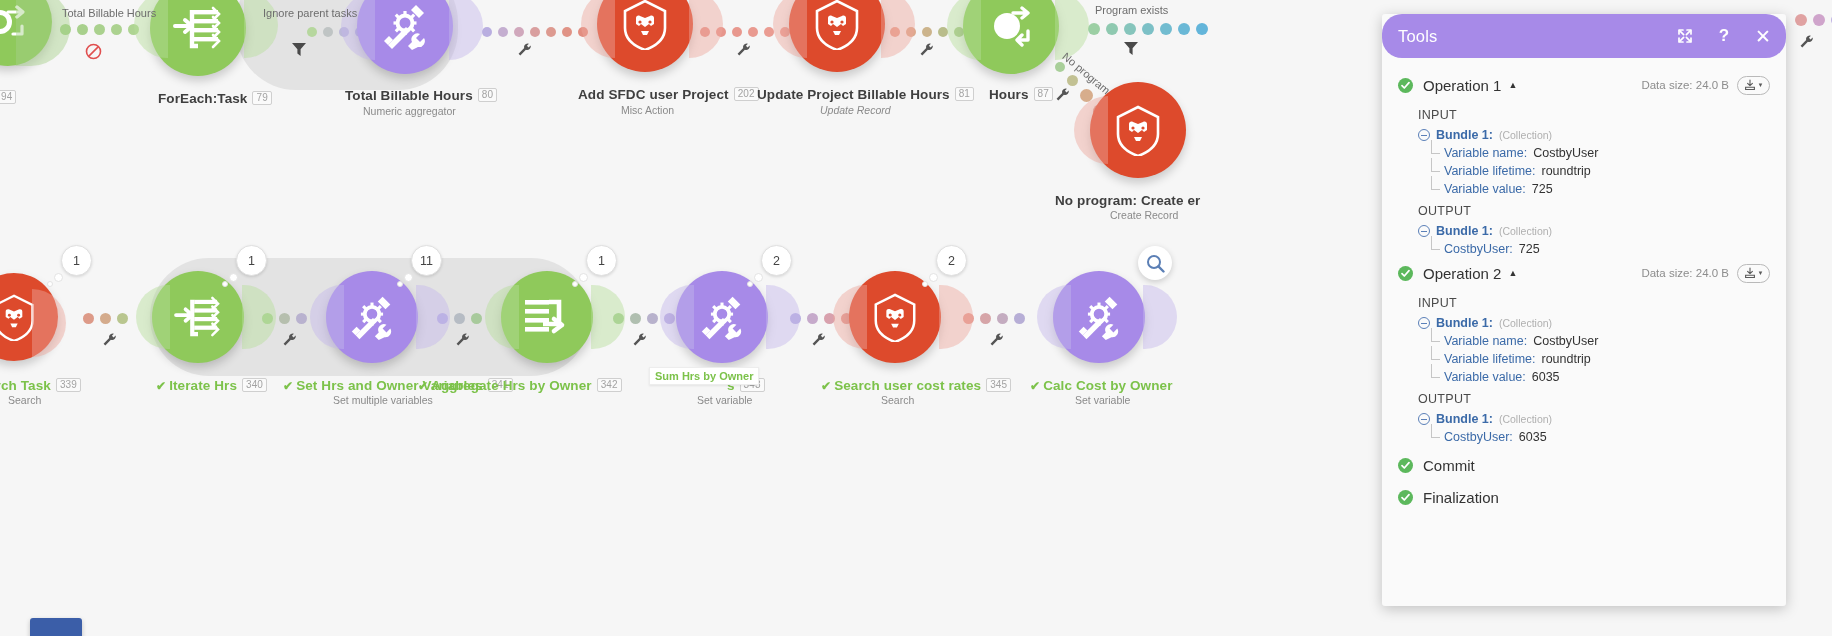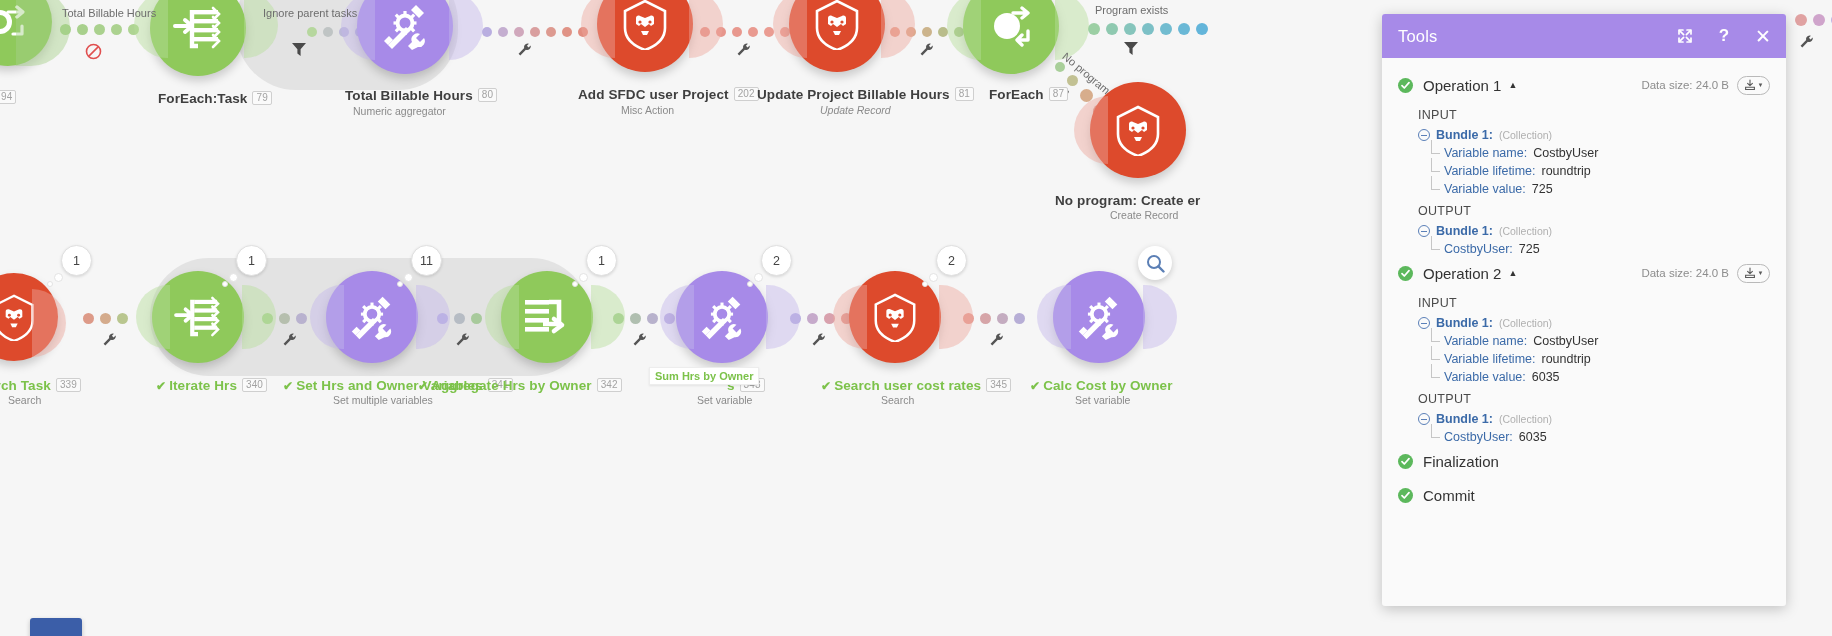--- a/index.html
+++ b/index.html
@@ -105,21 +105,21 @@
 
   
   #tools {
     position:absolute; left:1382px; top:14px; width:404px; height:592px;
     background:#fafafa; border-radius:3px;
     box-shadow:0 3px 14px rgba(0,0,0,.22);
     z-index:50; display:flex; flex-direction:column; overflow:hidden;
   }
   #tools-header {
     height:44px; background:#a78ae8; display:flex; align-items:center;
-    padding:0 14px 0 16px; flex:0 0 auto;
+    padding:0 14px 0 16px; flex:0 0 auto;border-radius:20px;
   }
   #tools-title { color:#fff; font-size:16.5px; letter-spacing:.2px; }
   #tools-icons { margin-left:auto; display:flex; align-items:center; gap:21px; }
   #tools-icons .hicon {
     color:#fff; cursor:pointer; display:flex; align-items:center; justify-content:center;
     width:18px; height:18px;
   }
   #tools-icons .hicon.qm { font-size:17px; font-weight:bold; }
   #tools-icons .hicon.cl { font-size:19px; }
   #tools-body { flex:1 1 auto; overflow-y:auto; padding:12px 0 14px 0; }
@@ -328,21 +328,21 @@
         <path d="M38 6l8 8-5 5-8-8z" fill="#fff"></path>
         <path d="M10 46l18-18 4 4-18 18z" fill="#fff"></path>
         <path d="M10 46l-4-4 5-5 4 4z" fill="#fff"></path>
         <path d="M40 48a6 6 0 0 0 6-9l-4 4-4-4 4-4a6 6 0 0 0-8 8l-4 4 4 4z" fill="#fff"></path>
       </svg>
     </div>
   </div>
   <div class="nlabel" style="left:345px; top:88px;">
     <span>Total Billable Hours</span><span class="nid">80</span>
   </div>
-  <div class="nsub" style="left:353px; top:105px;">Numeric aggregator</div>
+  <div class="nsub" style="left:363px; top:105px;">Numeric aggregator</div>
 
   <div class="node" style="left:597px; top:-24px;">
     <div class="halo" style="left:-16px;top:14px;width:34px;height:68px;background:#eda79c;border-radius:40px 0 0 40px;"></div>
     <div class="halo" style="left:92px;top:14px;width:34px;height:68px;background:#eda79c;border-radius:0 40px 40px 0;"></div>
     <div class="bubble" style="width:96px;height:96px;background:#dd4a2c;">
       <svg width="52" height="52" viewBox="0 0 52 52">
         <path d="M26 3 46 13v17c0 11-9 18-20 22C15 48 6 41 6 30V13z" fill="none" stroke="#fff" stroke-width="2.6"></path>
         <path d="M17 20c0-2 2-3 4-2l5 2 5-2c2-1 4 0 4 2v6l-3 2-2-2-4 3-4-3-2 2-3-2z" fill="#fff"></path>
         <circle cx="21" cy="24" r="1.6" fill="#dd4a2c"></circle>
           <circle cx="31" cy="24" r="1.6" fill="#dd4a2c"></circle>
@@ -378,21 +378,21 @@
     <div class="halo" style="left:92px;top:14px;width:34px;height:68px;background:#b6dd9a;border-radius:0 40px 40px 0;"></div>
     <div class="bubble" style="width:96px;height:96px;background:#8fc95b;">
       <svg width="52" height="46" viewBox="0 0 52 46">
         <circle cx="22" cy="23" r="13" fill="#fff"></circle>
         <path d="M28 10h14M37 5l6 5-6 5" stroke="#fff" stroke-width="3.4" fill="none" stroke-linecap="round" stroke-linejoin="round"></path>
         <path d="M43 28v9h-10M37 32l-5 5 5 5" stroke="#fff" stroke-width="3.4" fill="none" stroke-linecap="round" stroke-linejoin="round"></path>
       </svg>
     </div>
   </div>
   <div class="nlabel" style="left:989px; top:87px;">
-    <span>ForEach</span><span class="nid">87</span>
+    <span>Hours</span><span class="nid">87</span>
   </div>
   <div class="wrench" style="left:1056px; top:87px;">
     <svg width="13" height="13" viewBox="0 0 13 13">
         <path d="M9.6.4a3.6 3.6 0 0 0-3.4 4.7L.6 10.7l1.7 1.7 5.6-5.6a3.6 3.6 0 0 0 4.7-4.4l-2 2-1.7-1.7 2-2a3.6 3.6 0 0 0-1.3-.3z" fill="#555"></path>
       </svg>
   </div>
 
   <div class="node" style="left:1090px; top:82px;">
     <div class="halo" style="left:-16px;top:14px;width:34px;height:68px;background:#eda79c;border-radius:40px 0 0 40px;"></div>
     <div class="bubble" style="width:96px;height:96px;background:#dd4a2c;">
@@ -810,32 +810,32 @@
           <span></span>
         </span>
       <span class="bname">Bundle 1:</span>
       <span class="btype">(Collection)</span>
     </div>
     <div class="field">
       <span class="fkey">CostbyUser:</span>
       <span class="fval">6035</span>
     </div>
 
+    <div class="stage" style="margin-top:4px;">
+      <span class="ok">
+        <svg width="9" height="9" viewBox="0 0 9 9">
+            <path d="M1 4.6l2.3 2.4L8 1.6" stroke="#fff" stroke-width="1.7" fill="none" stroke-linecap="round" stroke-linejoin="round"></path>
+          </svg>
+      </span>
+      <span class="sname">Commit</span>
+    </div>
+
     <div class="stage">
       <span class="ok">
         <svg width="9" height="9" viewBox="0 0 9 9">
             <path d="M1 4.6l2.3 2.4L8 1.6" stroke="#fff" stroke-width="1.7" fill="none" stroke-linecap="round" stroke-linejoin="round"></path>
           </svg>
       </span>
       <span class="sname">Finalization</span>
     </div>
 
-    <div class="stage" style="margin-top:4px;">
-      <span class="ok">
-        <svg width="9" height="9" viewBox="0 0 9 9">
-            <path d="M1 4.6l2.3 2.4L8 1.6" stroke="#fff" stroke-width="1.7" fill="none" stroke-linecap="round" stroke-linejoin="round"></path>
-          </svg>
-      </span>
-      <span class="sname">Commit</span>
-    </div>
-
   </div>
 </div>
 
 </body></html>

